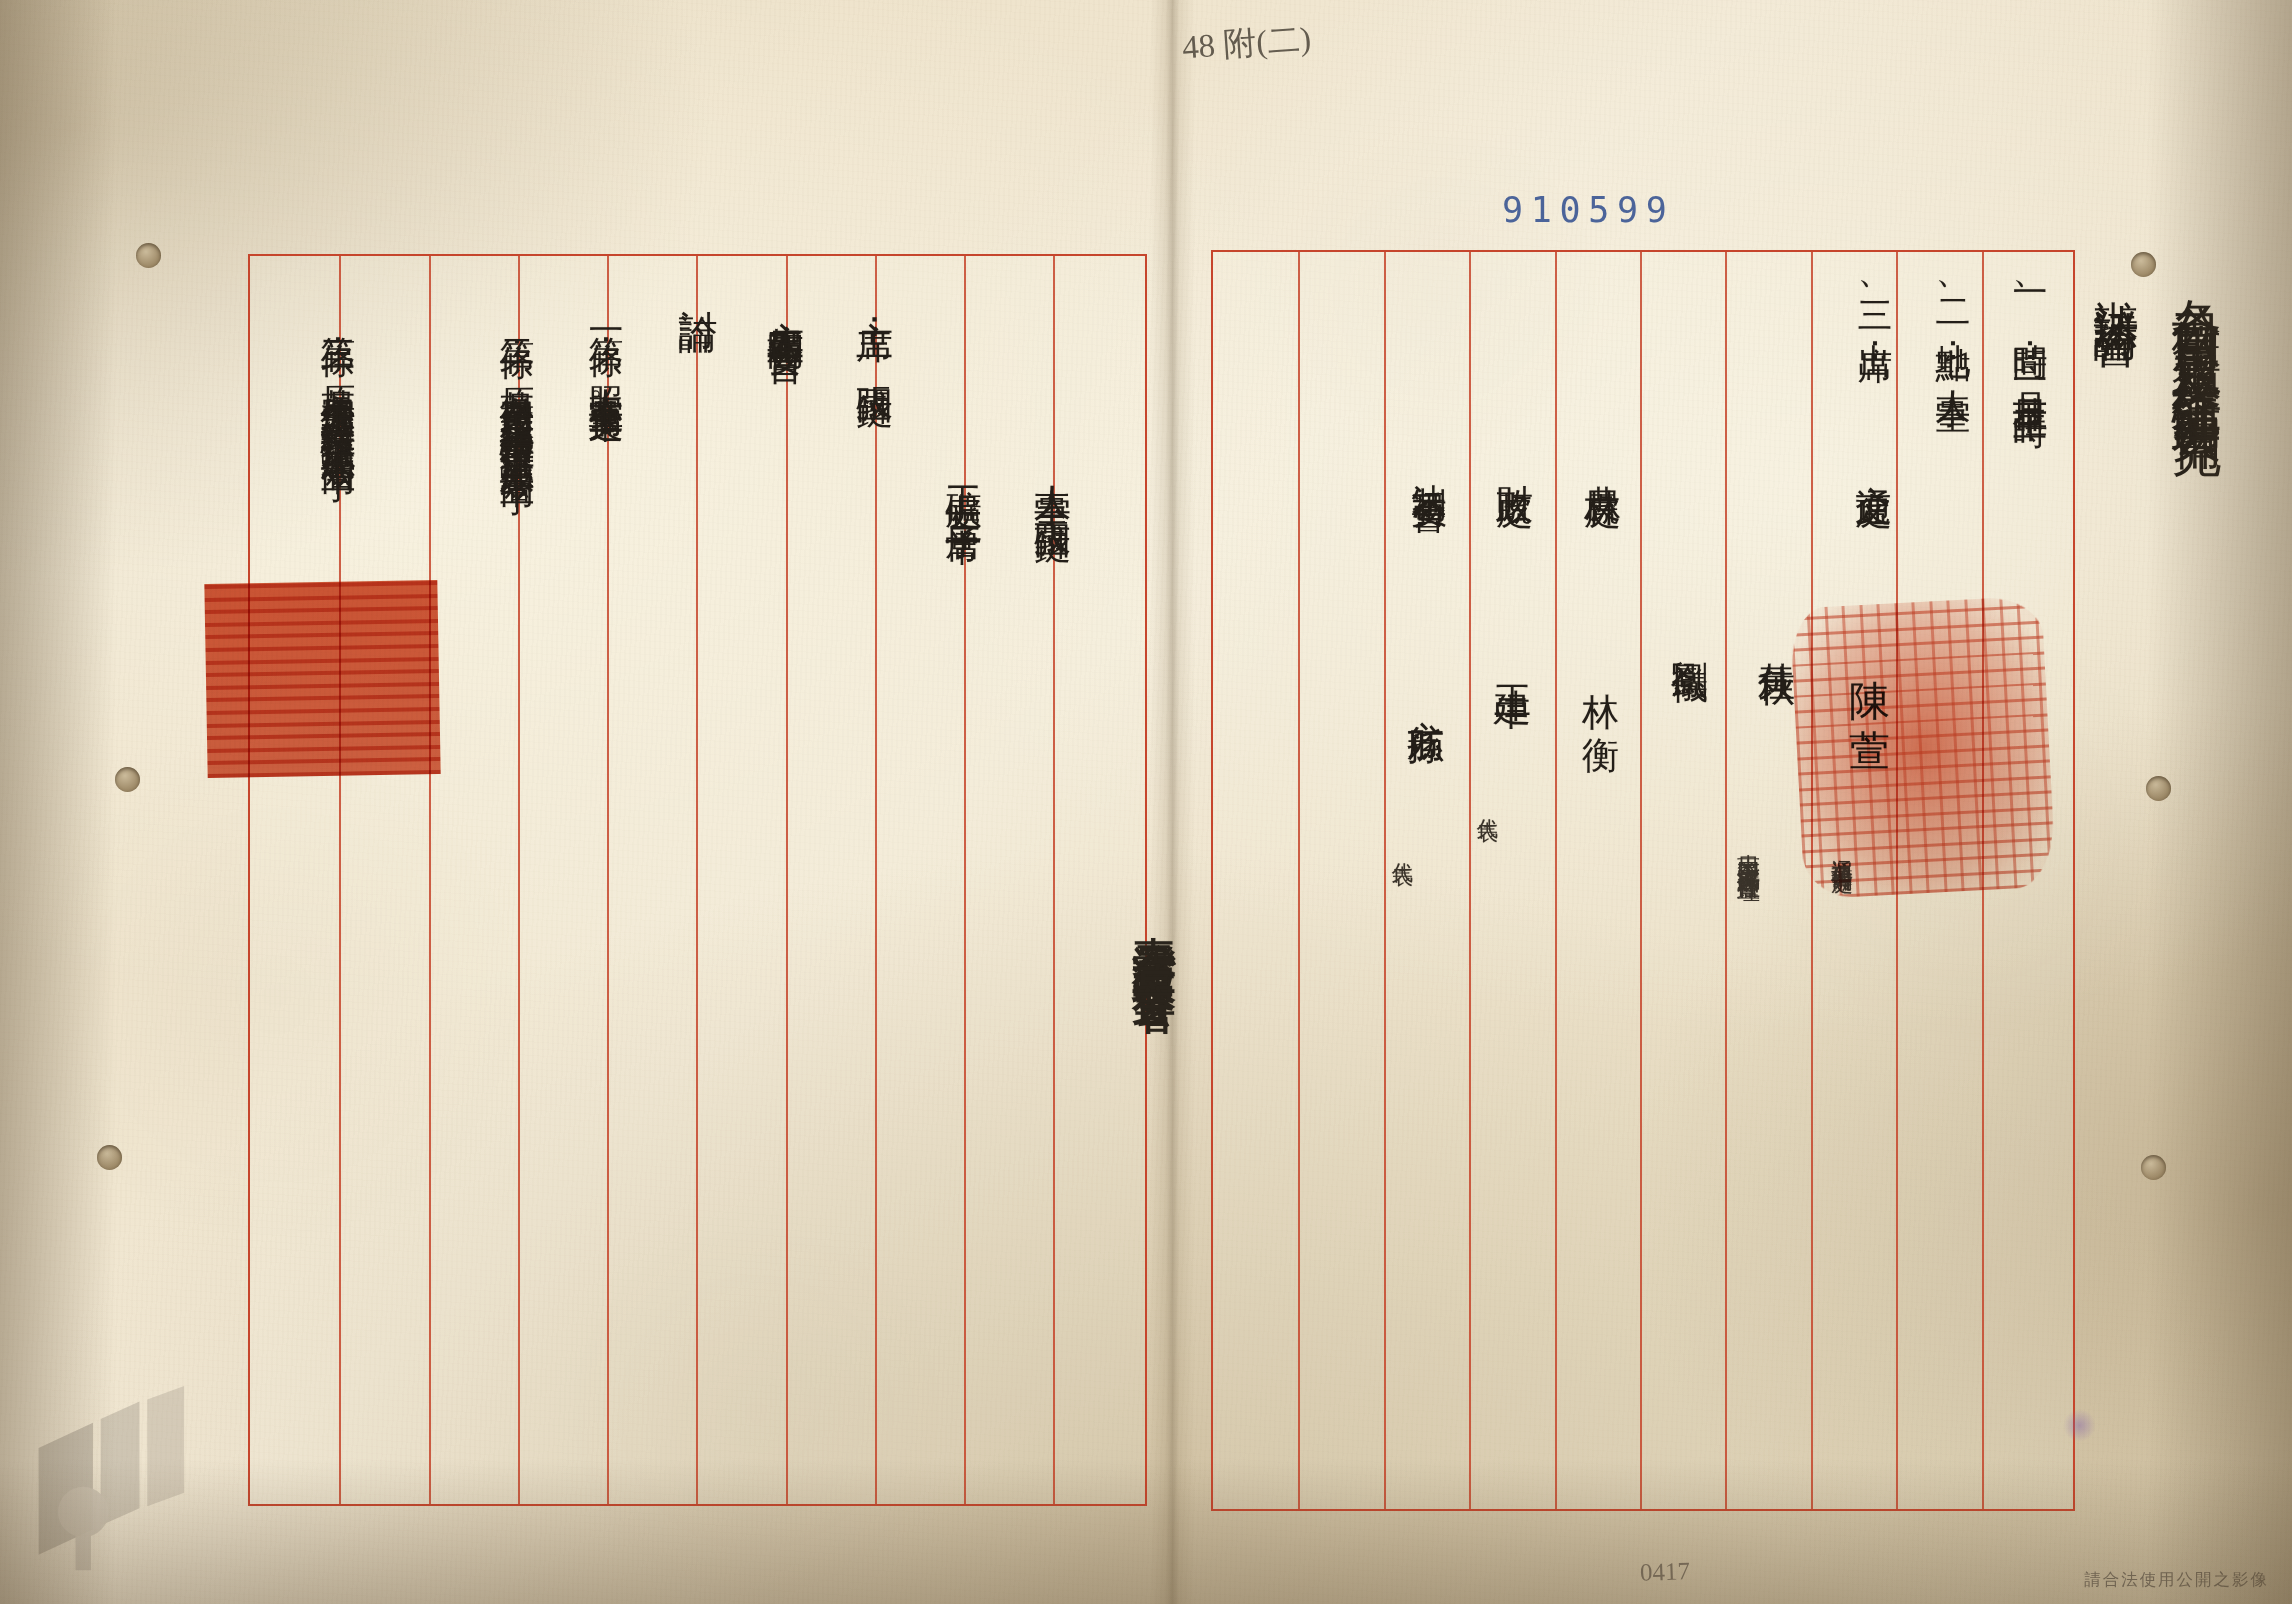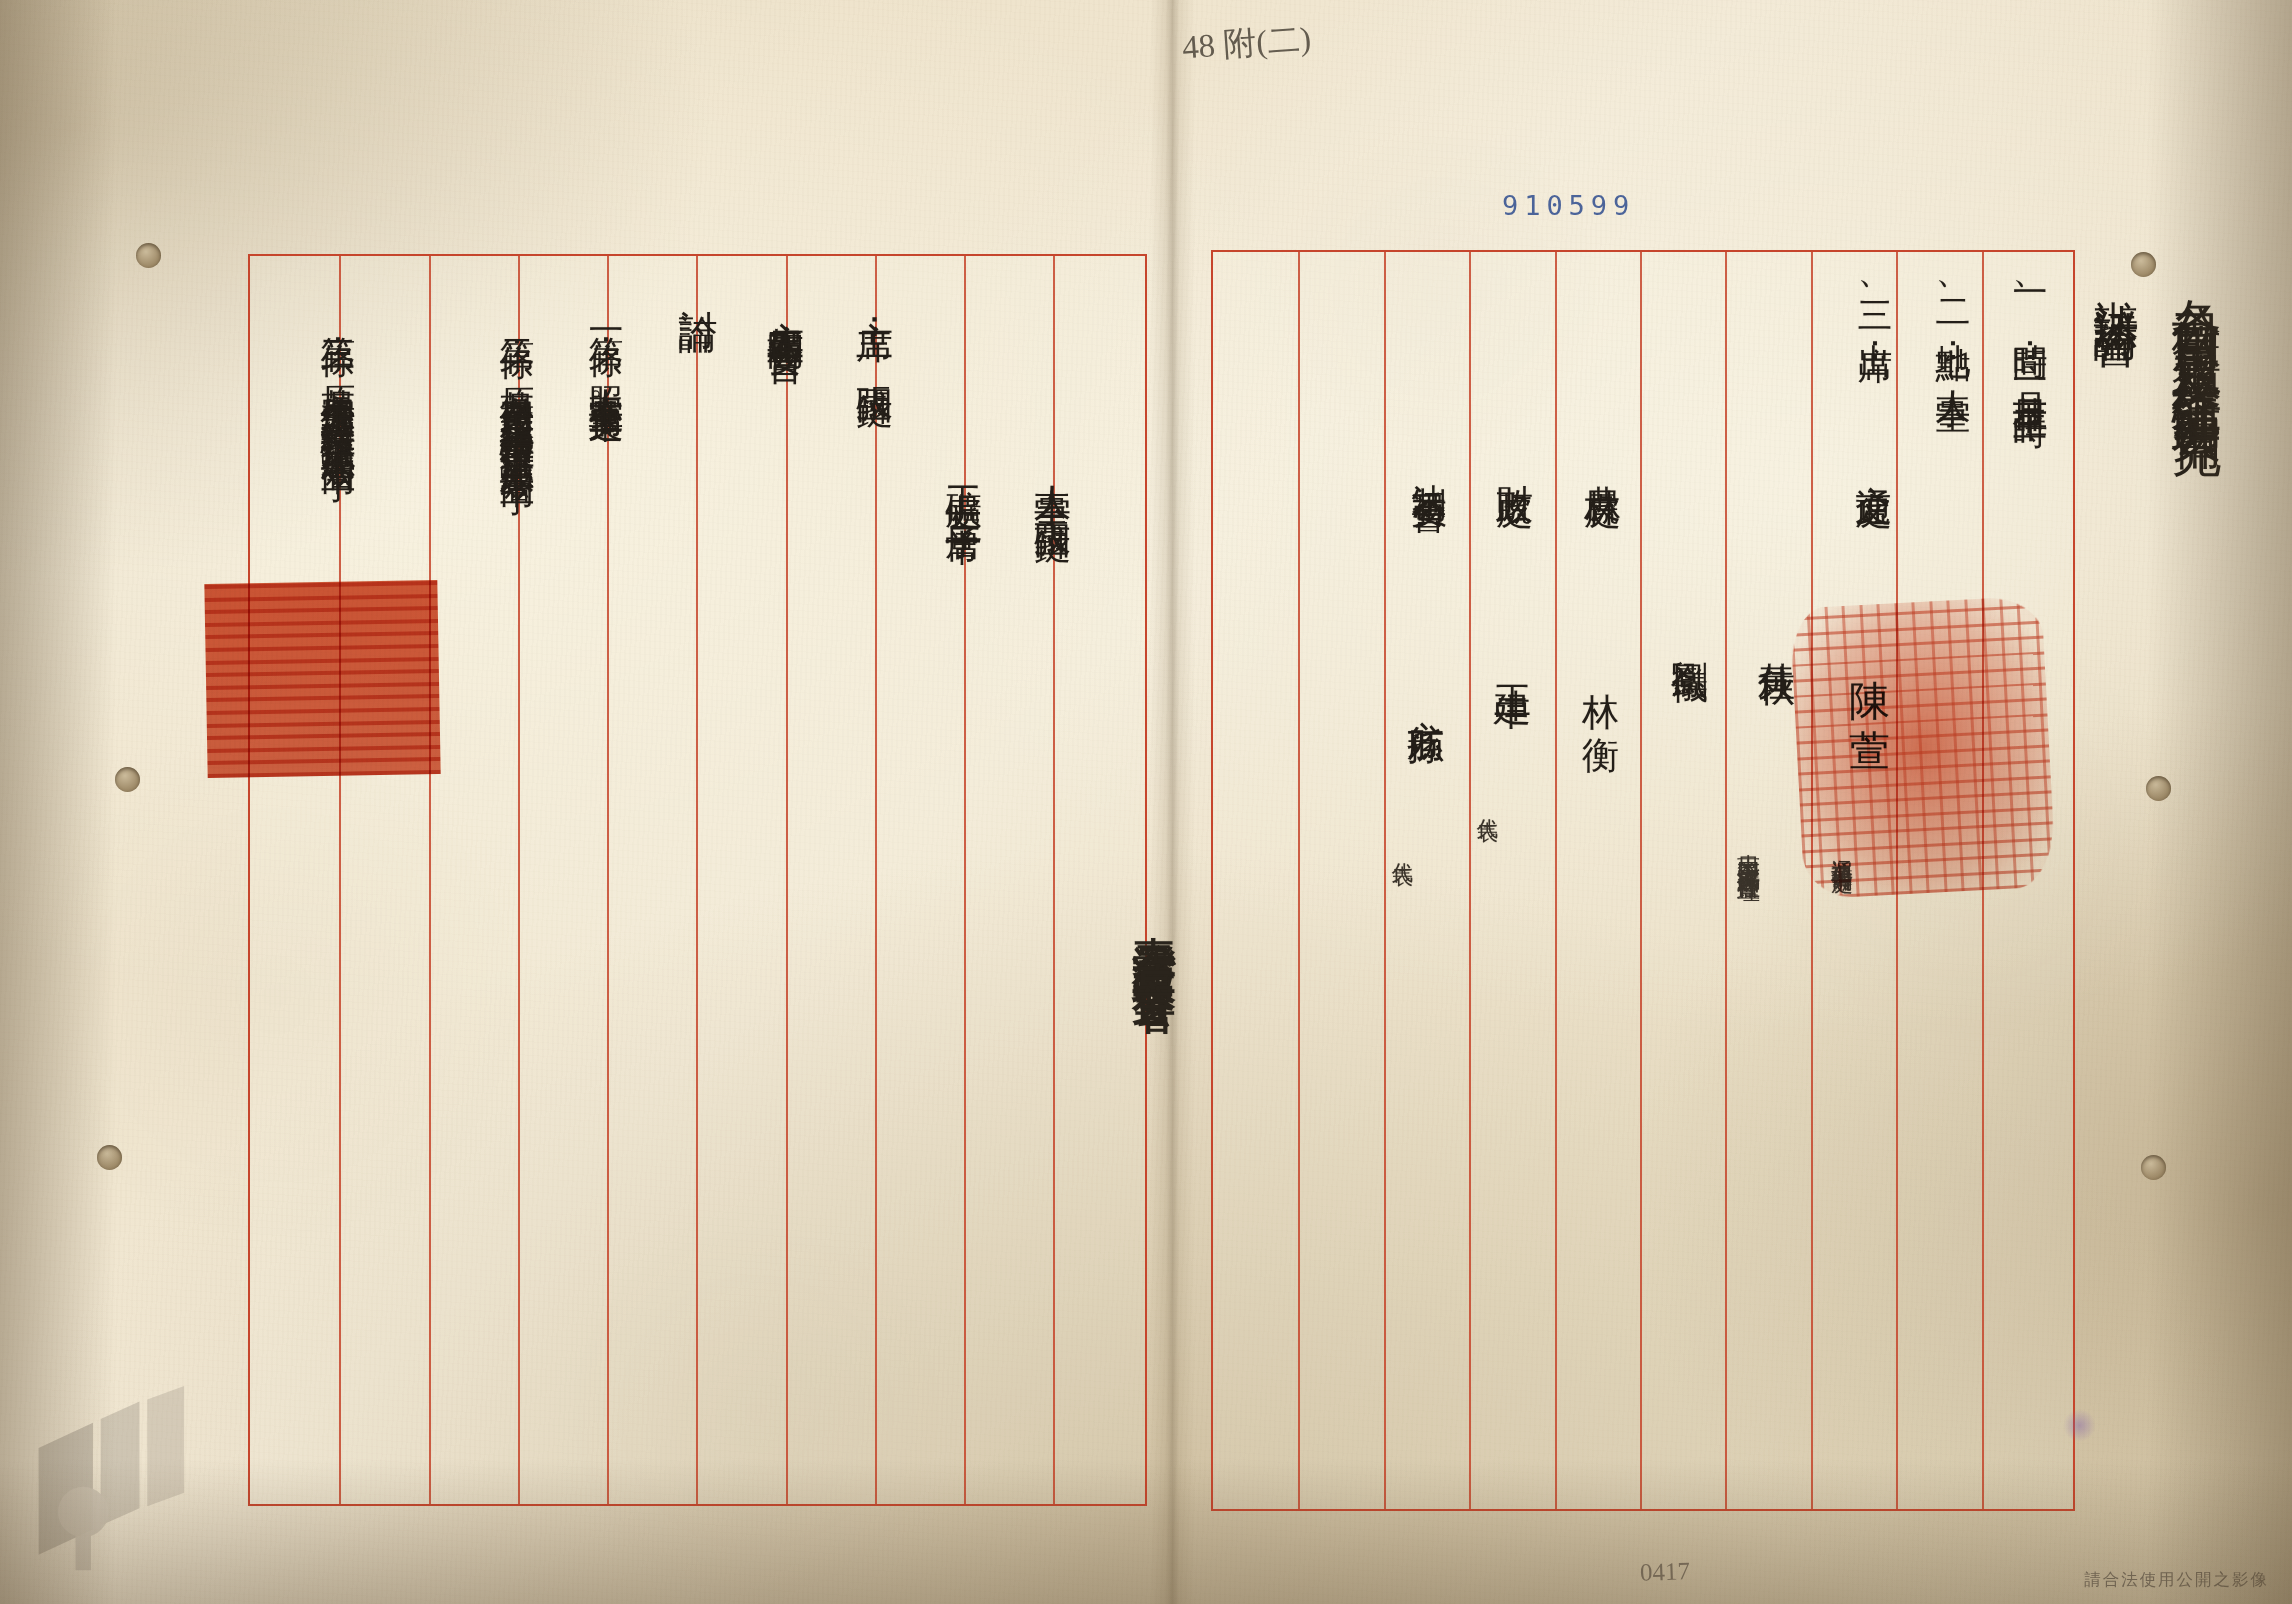--- a/index.html
+++ b/index.html
@@ -281,21 +281,21 @@
 
   <div class="vtext ink" style="left:320px; top:309px; font-size:35px; max-height:1126px;">
     <span class="sub">第三條：</span><span class="sub">原草案僱用傭工工資支給暫行辦法上應加「本省」兩字。</span>
   </div>
 
   <div class="vtext" style="left:1133px; top:902px; font-size:43px; color:#2a241c; letter-spacing:.16em; font-weight:bold;">臺灣省行政長官公署</div>
 
   <div class="seal seal-big" style="left:1797px; top:602px; width:252px; height:291px; transform:rotate(-3deg);"></div>
   <div class="seal seal-block" style="left:206px; top:582px; width:233px; height:194px; transform:rotate(-1deg);"></div>
 
-  <div class="serial" style="left:1502px; top:190px; font-size:27px;">910599</div>
+  <div class="serial" style="left:1502px; top:190px; font-size:35px;">910599</div>
 
   <div class="pencil" style="left:1182px; top:21.3px; font-size:33px; transform:rotate(-4deg);">48 附(二)</div>
 
   <div class="folio" style="left:1640px; top:1558px; font-size:25px; transform:rotate(-2deg);">0417</div>
 
   <div class="footnote" style="right:23px; bottom:13.6px;">請合法使用公開之影像</div>
 
   <div class="purple-mark" style="left:2063px; top:1409px;"></div>
 
   <div class="logo">

